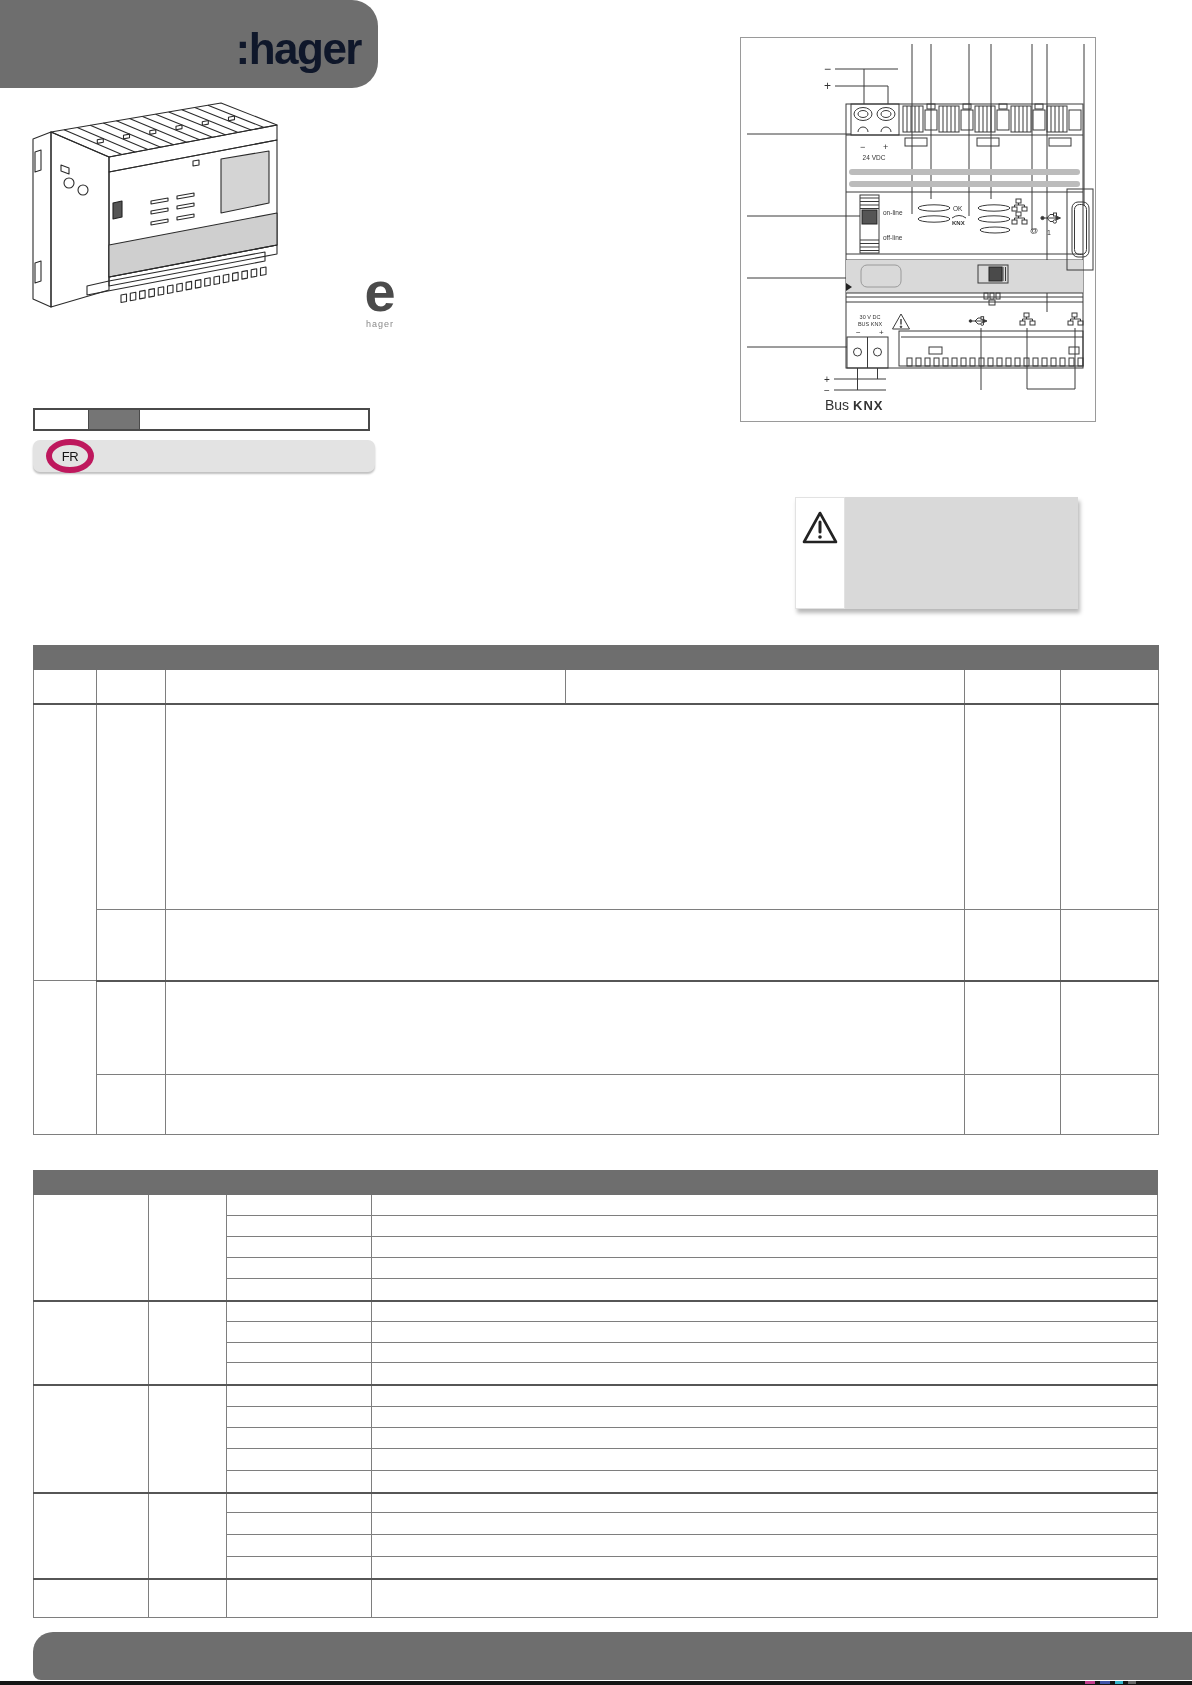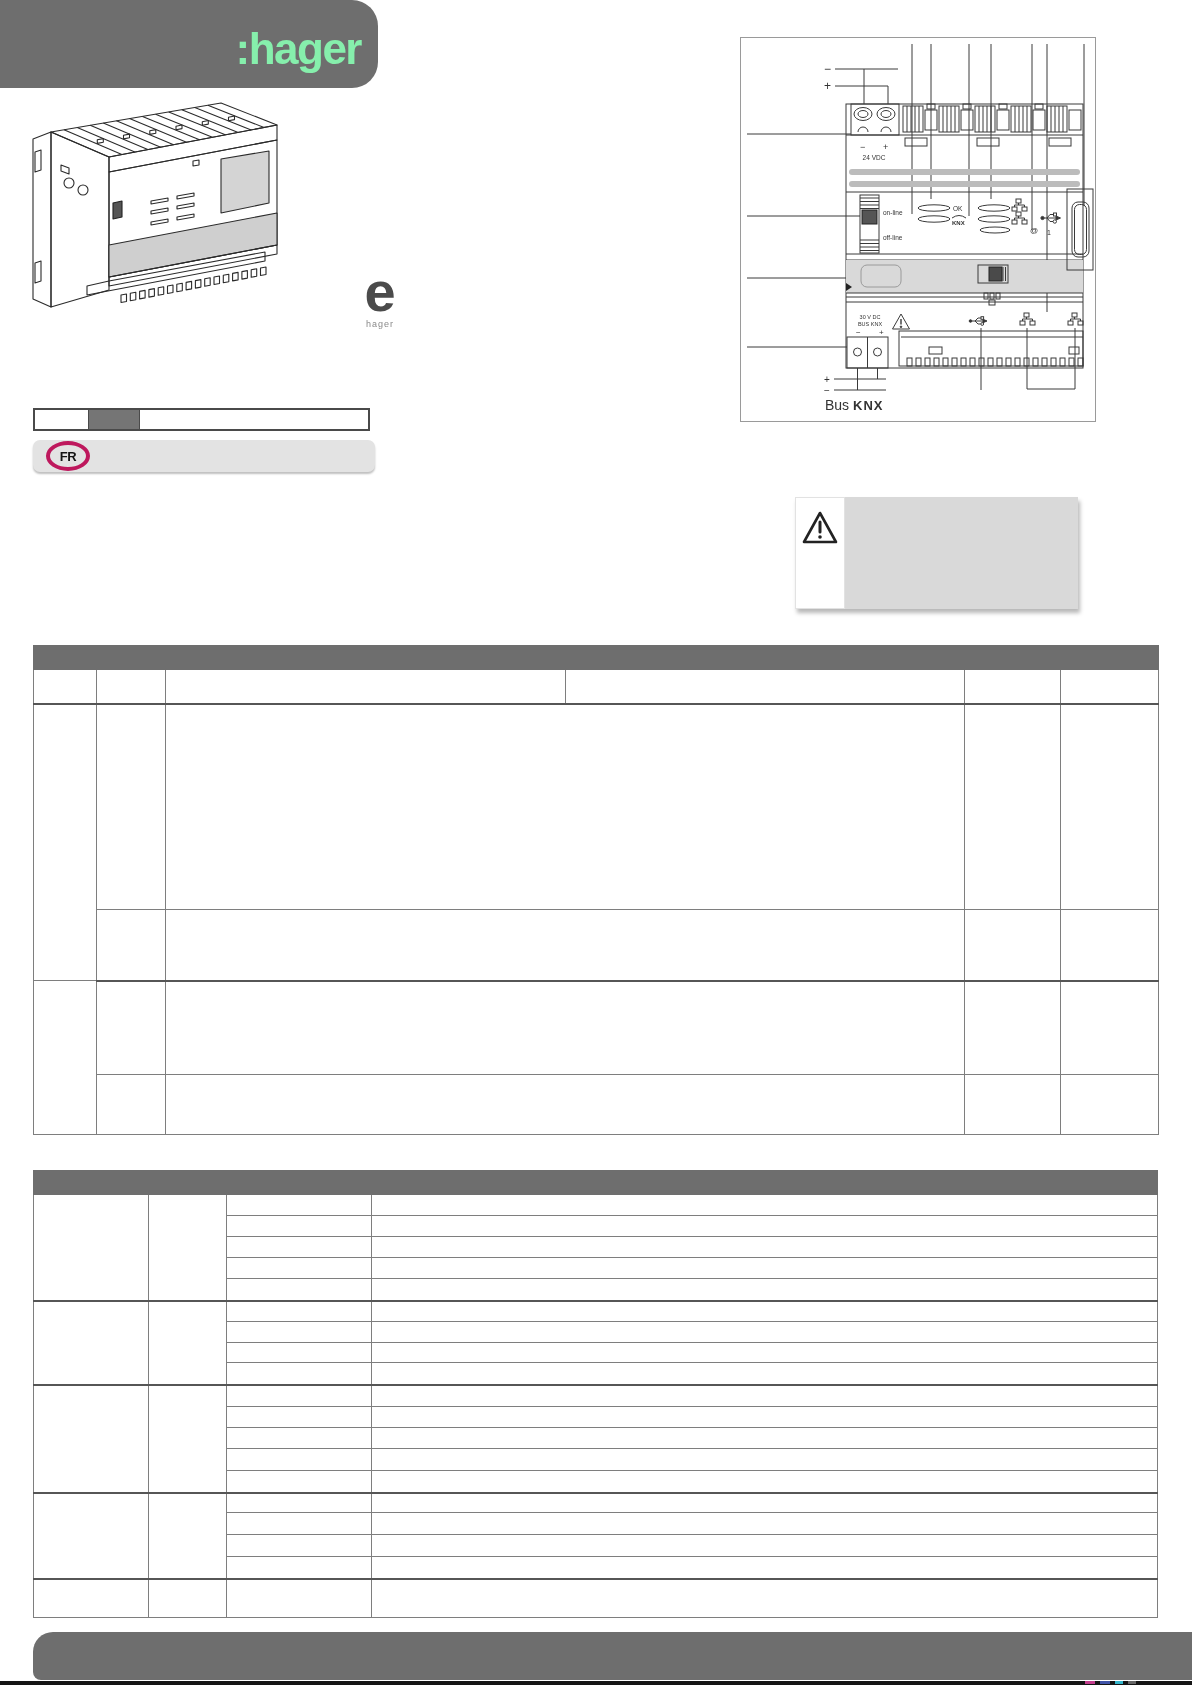--- a/index.html
+++ b/index.html
@@ -1,35 +1,35 @@
 <!DOCTYPE html>
 <html><head>
 <meta charset="utf-8">
 <style>
   html,body{margin:0;padding:0}
   body{width:1192px;height:1685px;position:relative;background:#fff;
        font-family:"Liberation Sans",sans-serif;overflow:hidden}
   .abs{position:absolute}
   
   #hdr{left:0;top:0;width:378px;height:88px;background:#6e6e6e;border-radius:0 26px 26px 0}
-  #hdr .brand{position:absolute;right:17px;top:27px;color:#86efac;font-size:44px;font-weight:700;letter-spacing:-1.5px;line-height:1}
+  #hdr .brand{position:absolute;right:17px;top:27px;color:#0f172a;font-size:44px;font-weight:700;letter-spacing:-1.5px;line-height:1}
   
   #easy{left:354px;top:268px;width:52px;text-align:center;color:#4b4b4b}
   #easy .e{font-size:56px;font-weight:900;line-height:.85}
   #easy .cap{font-size:9px;color:#8a8a8a;letter-spacing:1px;margin-top:3px}
   
   #lang{left:33px;top:408px;width:337px;height:23px;border:2px solid #4a4a4a;box-sizing:border-box;display:flex}
   #lang .c1{width:53px;background:#fff;border-right:1px solid #4a4a4a}
   #lang .c2{width:50px;background:#757575;border-right:1px solid #4a4a4a}
   #lang .c3{flex:1;background:#fff}
   
   #frb{left:33px;top:440px;width:342px;height:32px;background:#e3e3e3;border-radius:7px;
        box-shadow:0 2px 2px rgba(0,0,0,.25);display:flex;align-items:center}
-  #frb .badge{margin-left:13px;width:36px;height:22px;border:4px solid #be185d;border-radius:50%;
-       display:flex;align-items:center;justify-content:center;font-weight:700;font-size:13px;color:#141414;letter-spacing:-.5px}
+  #frb .badge{margin-left:13px;width:36px;height:22px;border:6px solid #be185d;border-radius:50%;
+       display:flex;align-items:center;justify-content:center;font-weight:400;font-size:13px;color:#141414;letter-spacing:-.5px}
   
   #diag{left:740px;top:37px;width:354px;height:383px;border:1px solid #9a9a9a;background:#fff;box-sizing:content-box}
   
   #warn{left:795px;top:497px;width:283px;height:112px;display:flex;box-shadow:2px 4px 4px rgba(0,0,0,.28)}
   #warn .wcell{width:50px;background:#fff;border:1px solid #e2e2e2;display:flex;justify-content:center;padding-top:12px;box-sizing:border-box}
   #warn .gcell{flex:1;background:#d9d9d9}
   
   table{border-collapse:collapse;table-layout:fixed;position:absolute;left:33px;width:1125px}
   #t1{top:645px}
   #t2{top:1170px}

